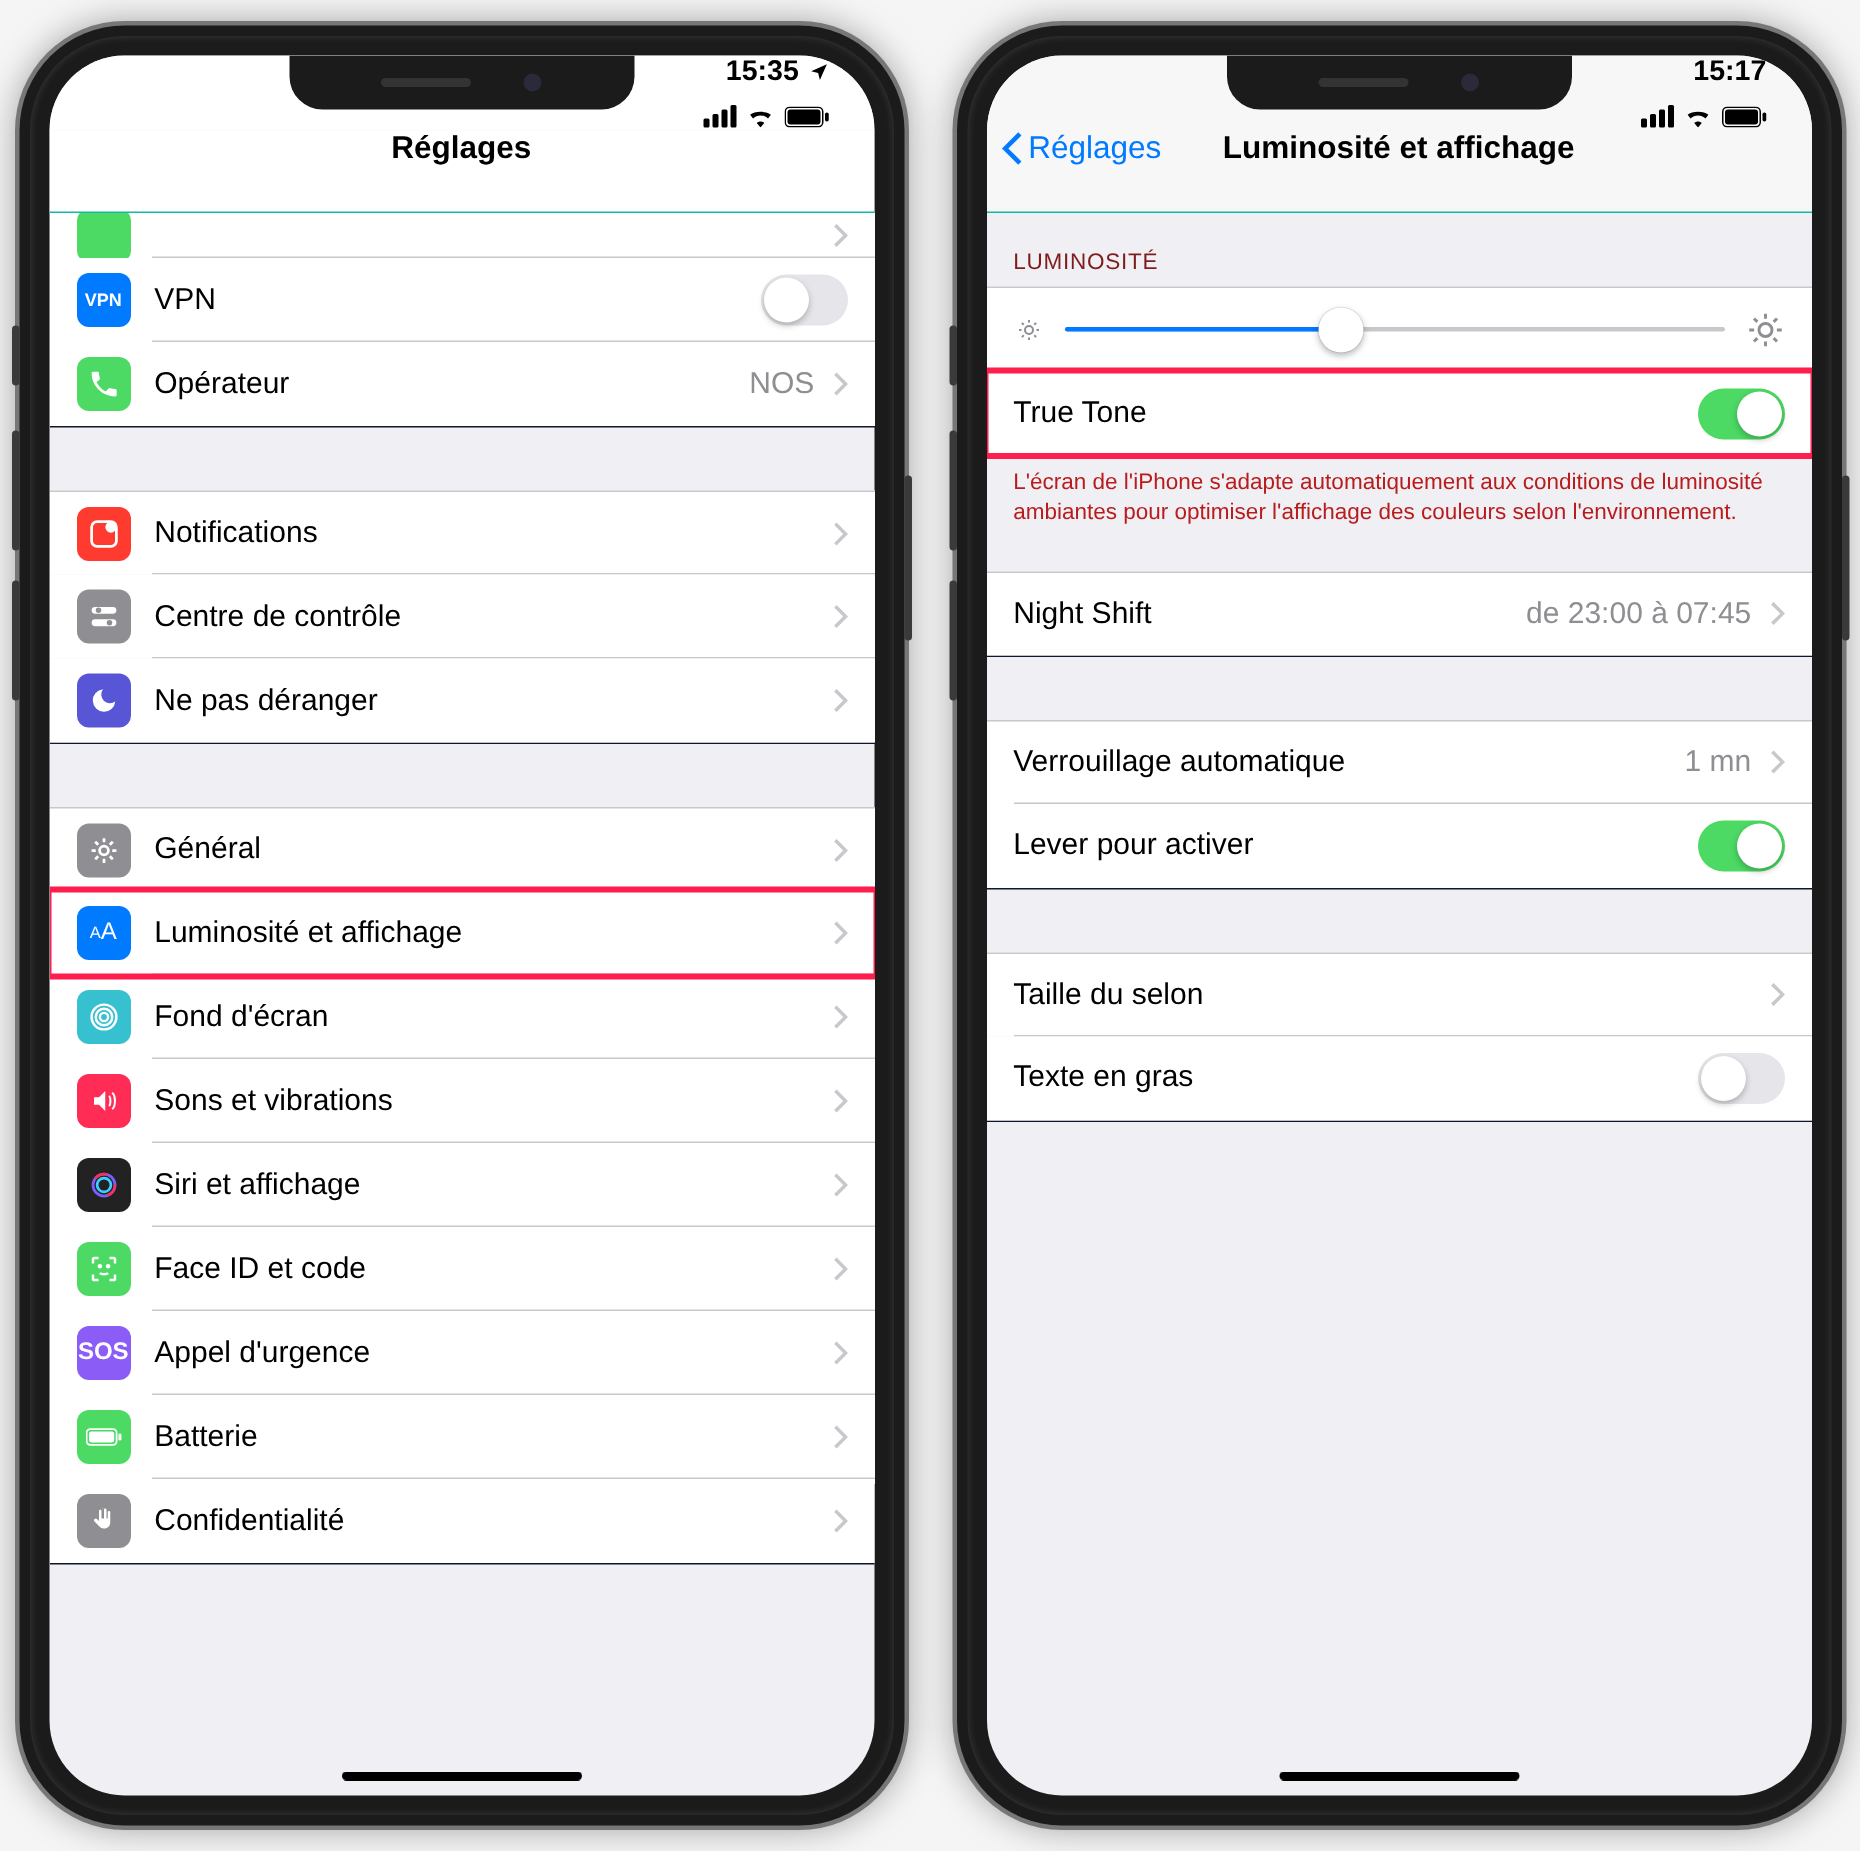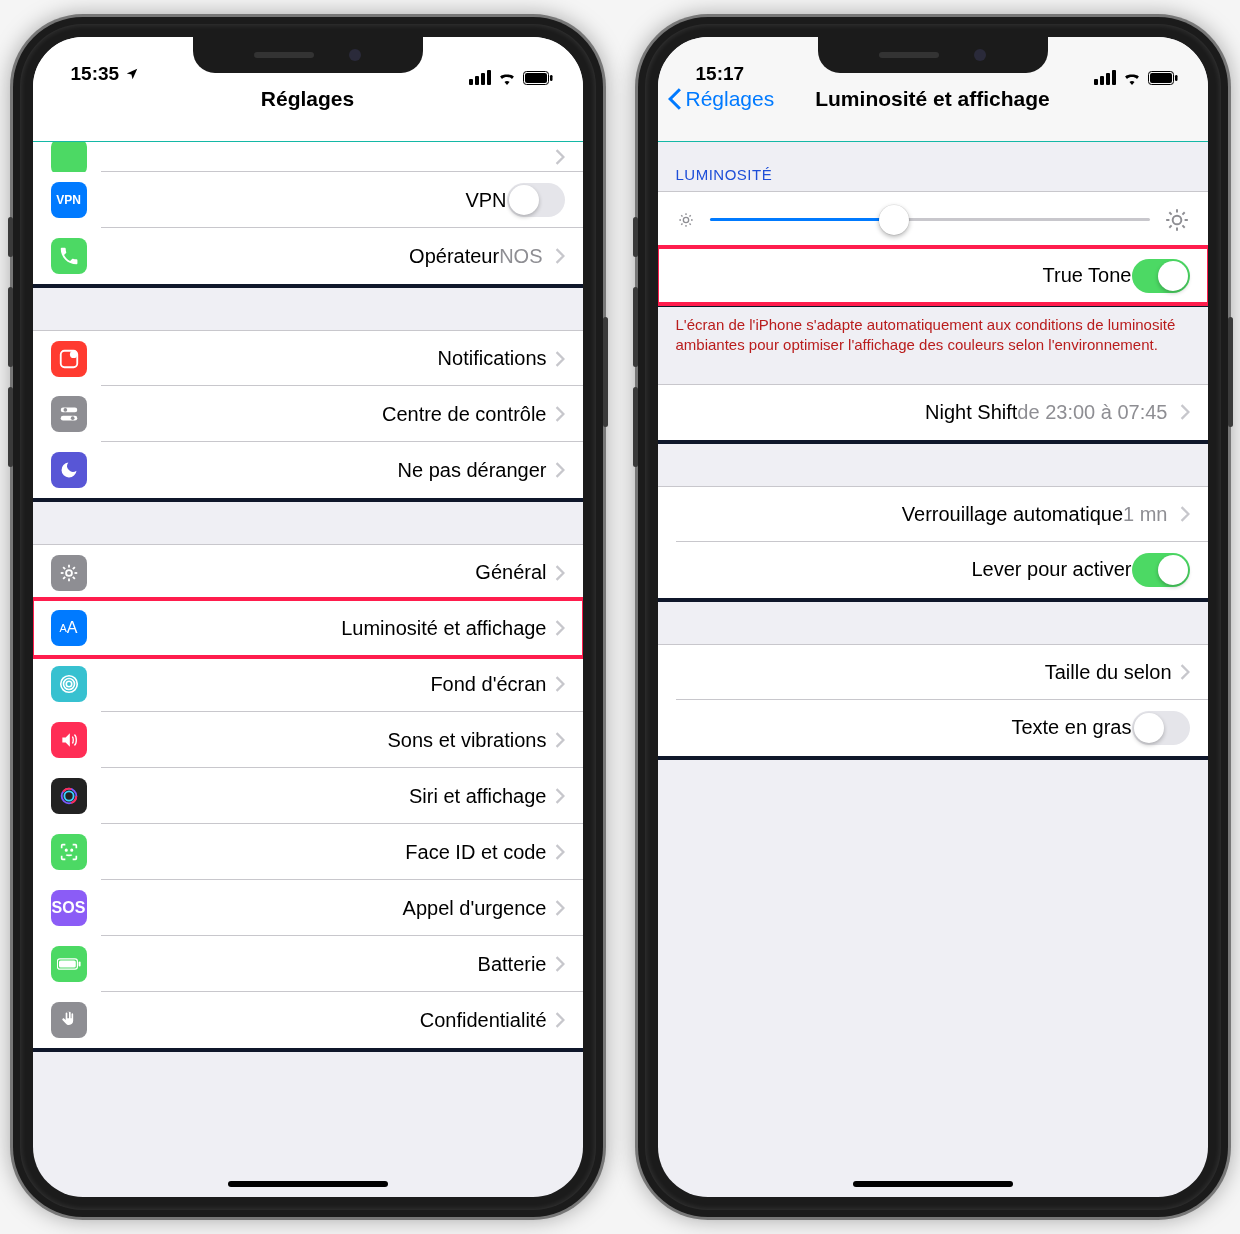--- a/index.html
+++ b/index.html
@@ -69,20 +69,21 @@
   .status-bar {
     height: 50px;
     display: flex;
     justify-content: space-between;
     align-items: flex-end;
     padding: 0 30px 2px 38px;
     font-size: 19px;
     font-weight: 600;
     background: #f7f7f7;
     z-index: 5;
+    flex-direction: column;
   }
   .status-bar.white { background:#fff; }
   .status-left { display:flex; align-items:center; gap:6px; }
   .status-icons { display: flex; gap: 6px; align-items:flex-end; }
   .signal { display:flex; align-items:flex-end; gap:2px; }
   .signal span { width:4px; background:#000; border-radius:1px; display:block;}
   .signal span:nth-child(1){height:6px;}
   .signal span:nth-child(2){height:9px;}
   .signal span:nth-child(3){height:12px;}
   .signal span:nth-child(4){height:15px;}
@@ -108,21 +109,21 @@
     font-weight: 400;
     font-size: 21px;
   }
   .content {
     flex: 1;
     overflow-y: hidden;
   }
   .group { margin-top: 0; }
   .group-header {
     font-size: 15px;
-    color: #1d4ed8;
+    color: #7f1d1d;
     padding: 24px 18px 8px;
     text-transform: uppercase;
     letter-spacing: 0.5px;
   }
   .group-footer {
     font-size: 15px;
     line-height: 1.35;
     color: #b91c1c;
     padding: 8px 18px 8px;
   }
@@ -143,21 +144,21 @@
     position: absolute;
     left: 18px;
     right: 0;
     bottom: 0;
     height: 1px;
     background: #c8c7cc;
   }
   .cell.has-icon:not(:last-child)::after { left: 68px; }
   .group .cell:first-child { border-top:1px solid #c8c7cc; }
   .group .cell:last-child { }
-  .group { border-bottom:4px solid #0f172a;text-align:right; }
+  .group { border-bottom:1px solid #0f172a; }
   .cell .icon-wrap {
     width: 36px;
     height: 36px;
     border-radius: 8px;
     display: flex;
     align-items: center;
     justify-content: center;
     margin-right: 16px;
     flex: 0 0 36px;
     color:#fff;

